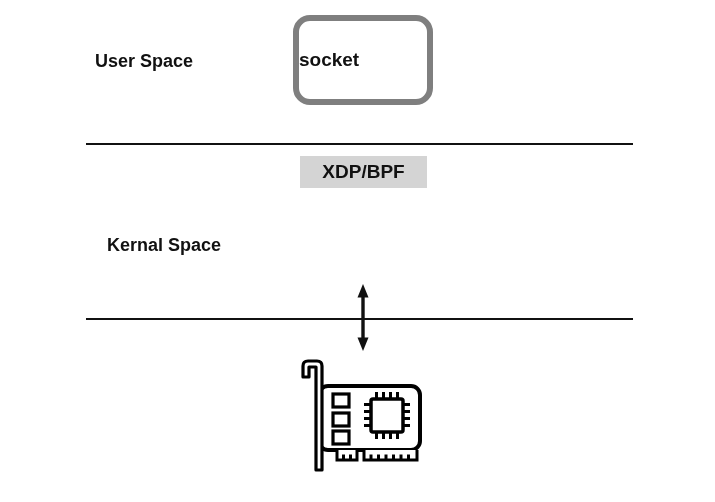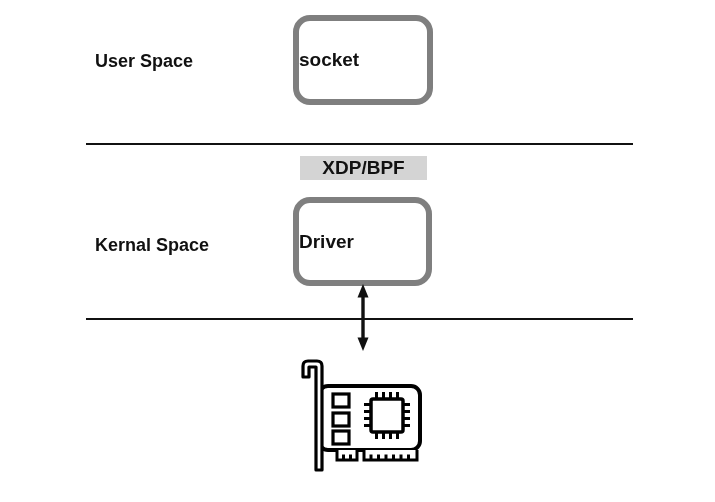--- a/index.html
+++ b/index.html
@@ -16,42 +16,42 @@
     overflow: hidden;
   }
   .layer-label {
     position: absolute;
     font-size: 18px;
     font-weight: bold;
     color: #111111;
     white-space: nowrap;
   }
   .label-user-space { left: 95px; top: 51px; }
-  .label-kernel-space { left: 95px; top: 235px; }
+  .label-kernel-space { left: 107px; top: 235px; }
 
   .node-box {
     position: absolute;
     border: 6px solid #7f7f7f;
     border-radius: 17px;
     background: #ffffff;
     display: flex;
     align-items: center;
     justify-content: flex-start;
     font-size: 19px;
     font-weight: bold;
     color: #111111;
     box-sizing: border-box;
   }
   .box-socket { left: 293px; top: 15px;  width: 140px; height: 90px; }
   .box-driver { left: 293px; top: 197px; width: 139px; height: 89px; }
 
   .xdp-chip {
     position: absolute;
     left: 300px; top: 156px;
-    width: 127px; height: 24px;
+    width: 127px; height: 32px;
     background: #d4d4d4;
     display: flex;
     align-items: center;
     justify-content: center;
     font-size: 19px;
     font-weight: bold;
     color: #111111;
   }
 
   .boundary-line {
@@ -87,23 +87,20 @@
   <div class="node-box box-socket">
     <span>socket</span>
   </div>
 
   <div class="boundary-line line-1"></div>
 
   <div class="xdp-chip">
     <span>XDP/BPF</span>
   </div>
 
-  <div class="node-box box-driver">
-    <span>Driver</span>
-  </div>
 
   <div class="boundary-line line-2"></div>
 
   <div class="arrow-wrap">
     <svg width="30" height="69" viewBox="0 0 30 69">
       <line x1="15" y1="10" x2="15" y2="59" stroke="#111111" stroke-width="3.4"></line>
       <polygon points="15,1 9.5,14.5 20.5,14.5" fill="#111111"></polygon>
       <polygon points="15,68 9.5,54.5 20.5,54.5" fill="#111111"></polygon>
     </svg>
   </div>

